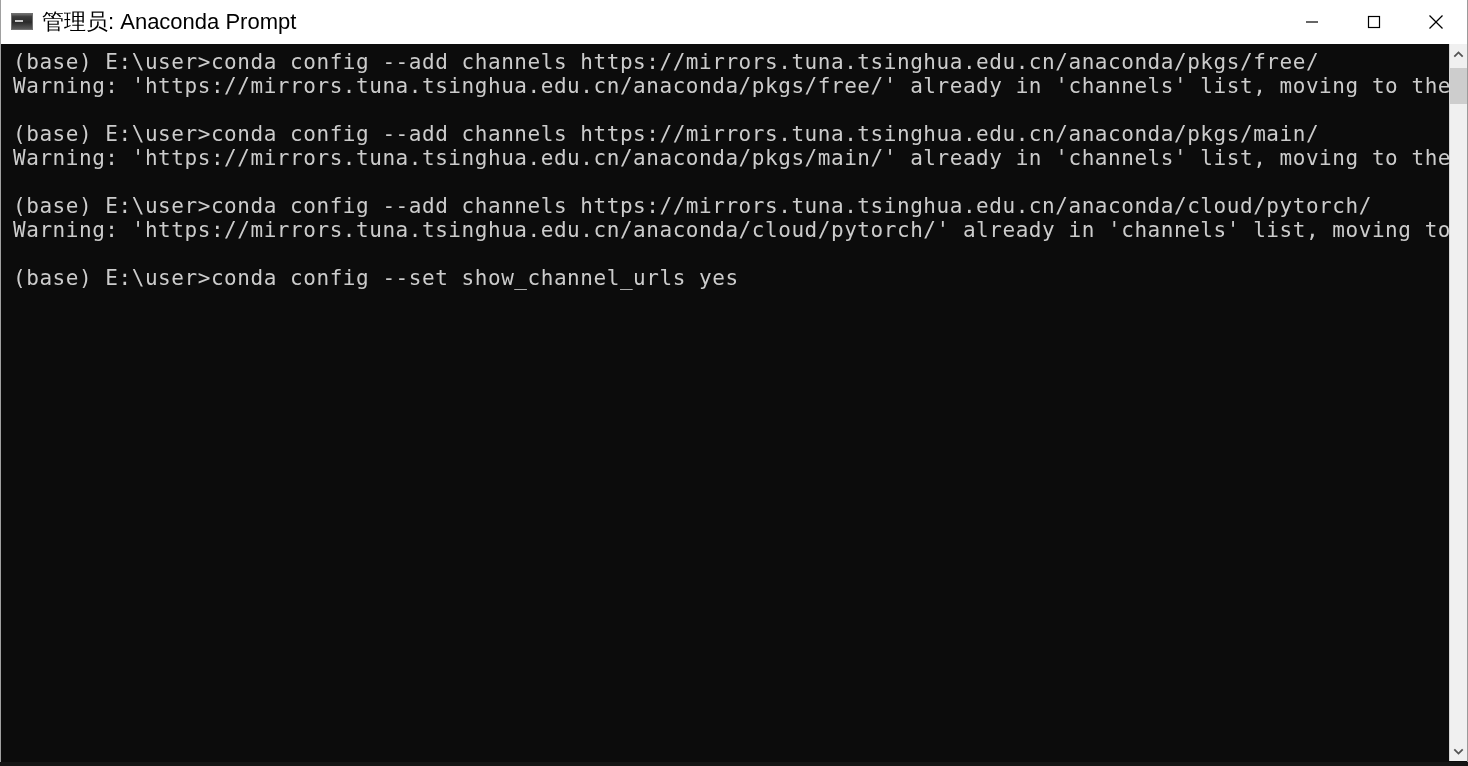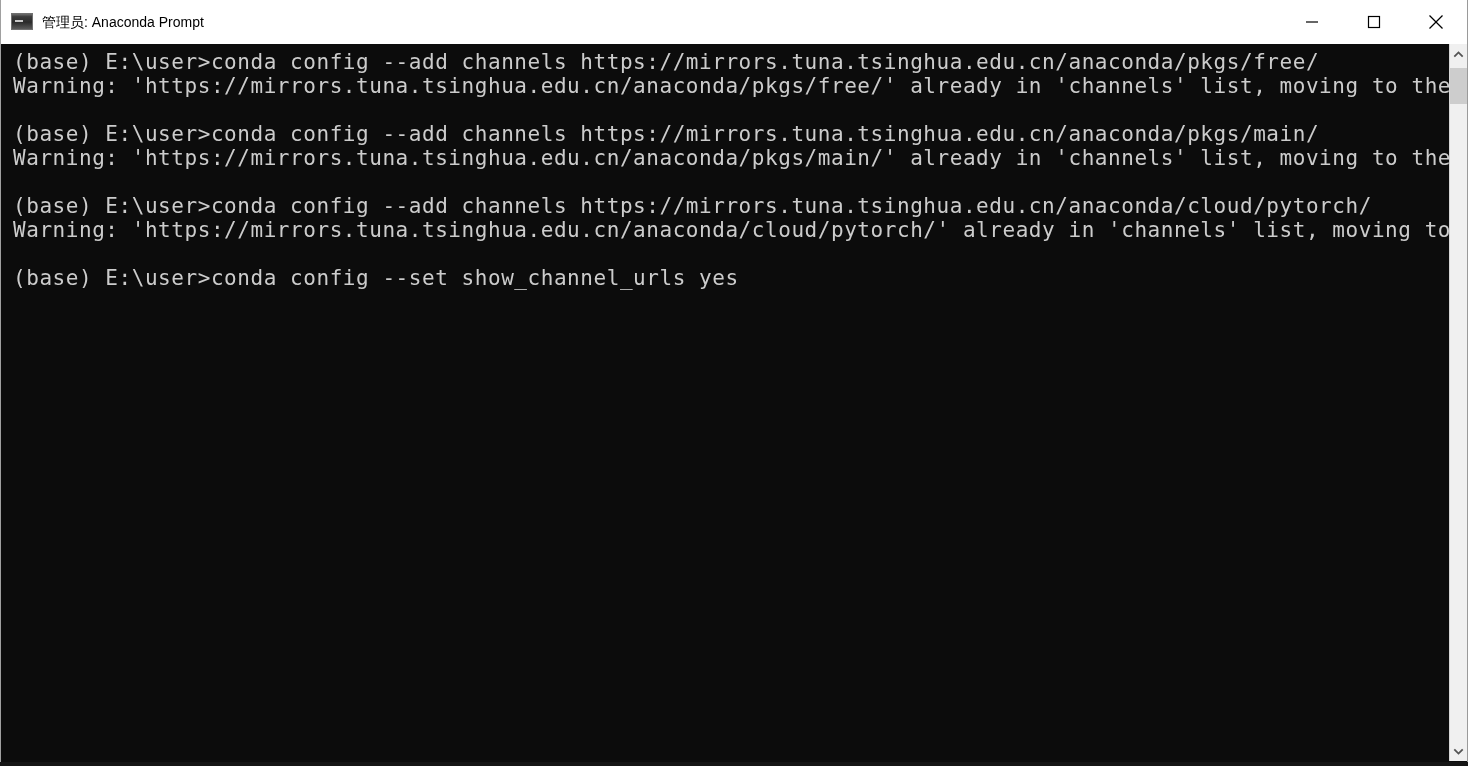--- a/index.html
+++ b/index.html
@@ -94,21 +94,21 @@
   #title-icon::after {
     content: "";
     position: absolute;
     left: 3px;
     top: 6px;
     width: 8px;
     height: 2px;
     background: #c8c8c8;
   }
   #title-text {
-    font-size: 14px;
+    font-size: 22px;
     color: #000000;
     font-family: "Liberation Sans", sans-serif;
     white-space: nowrap;
     line-height: 22px;
   }
 
   #window-controls {
     position: absolute;
     right: 0;
     top: 0;

